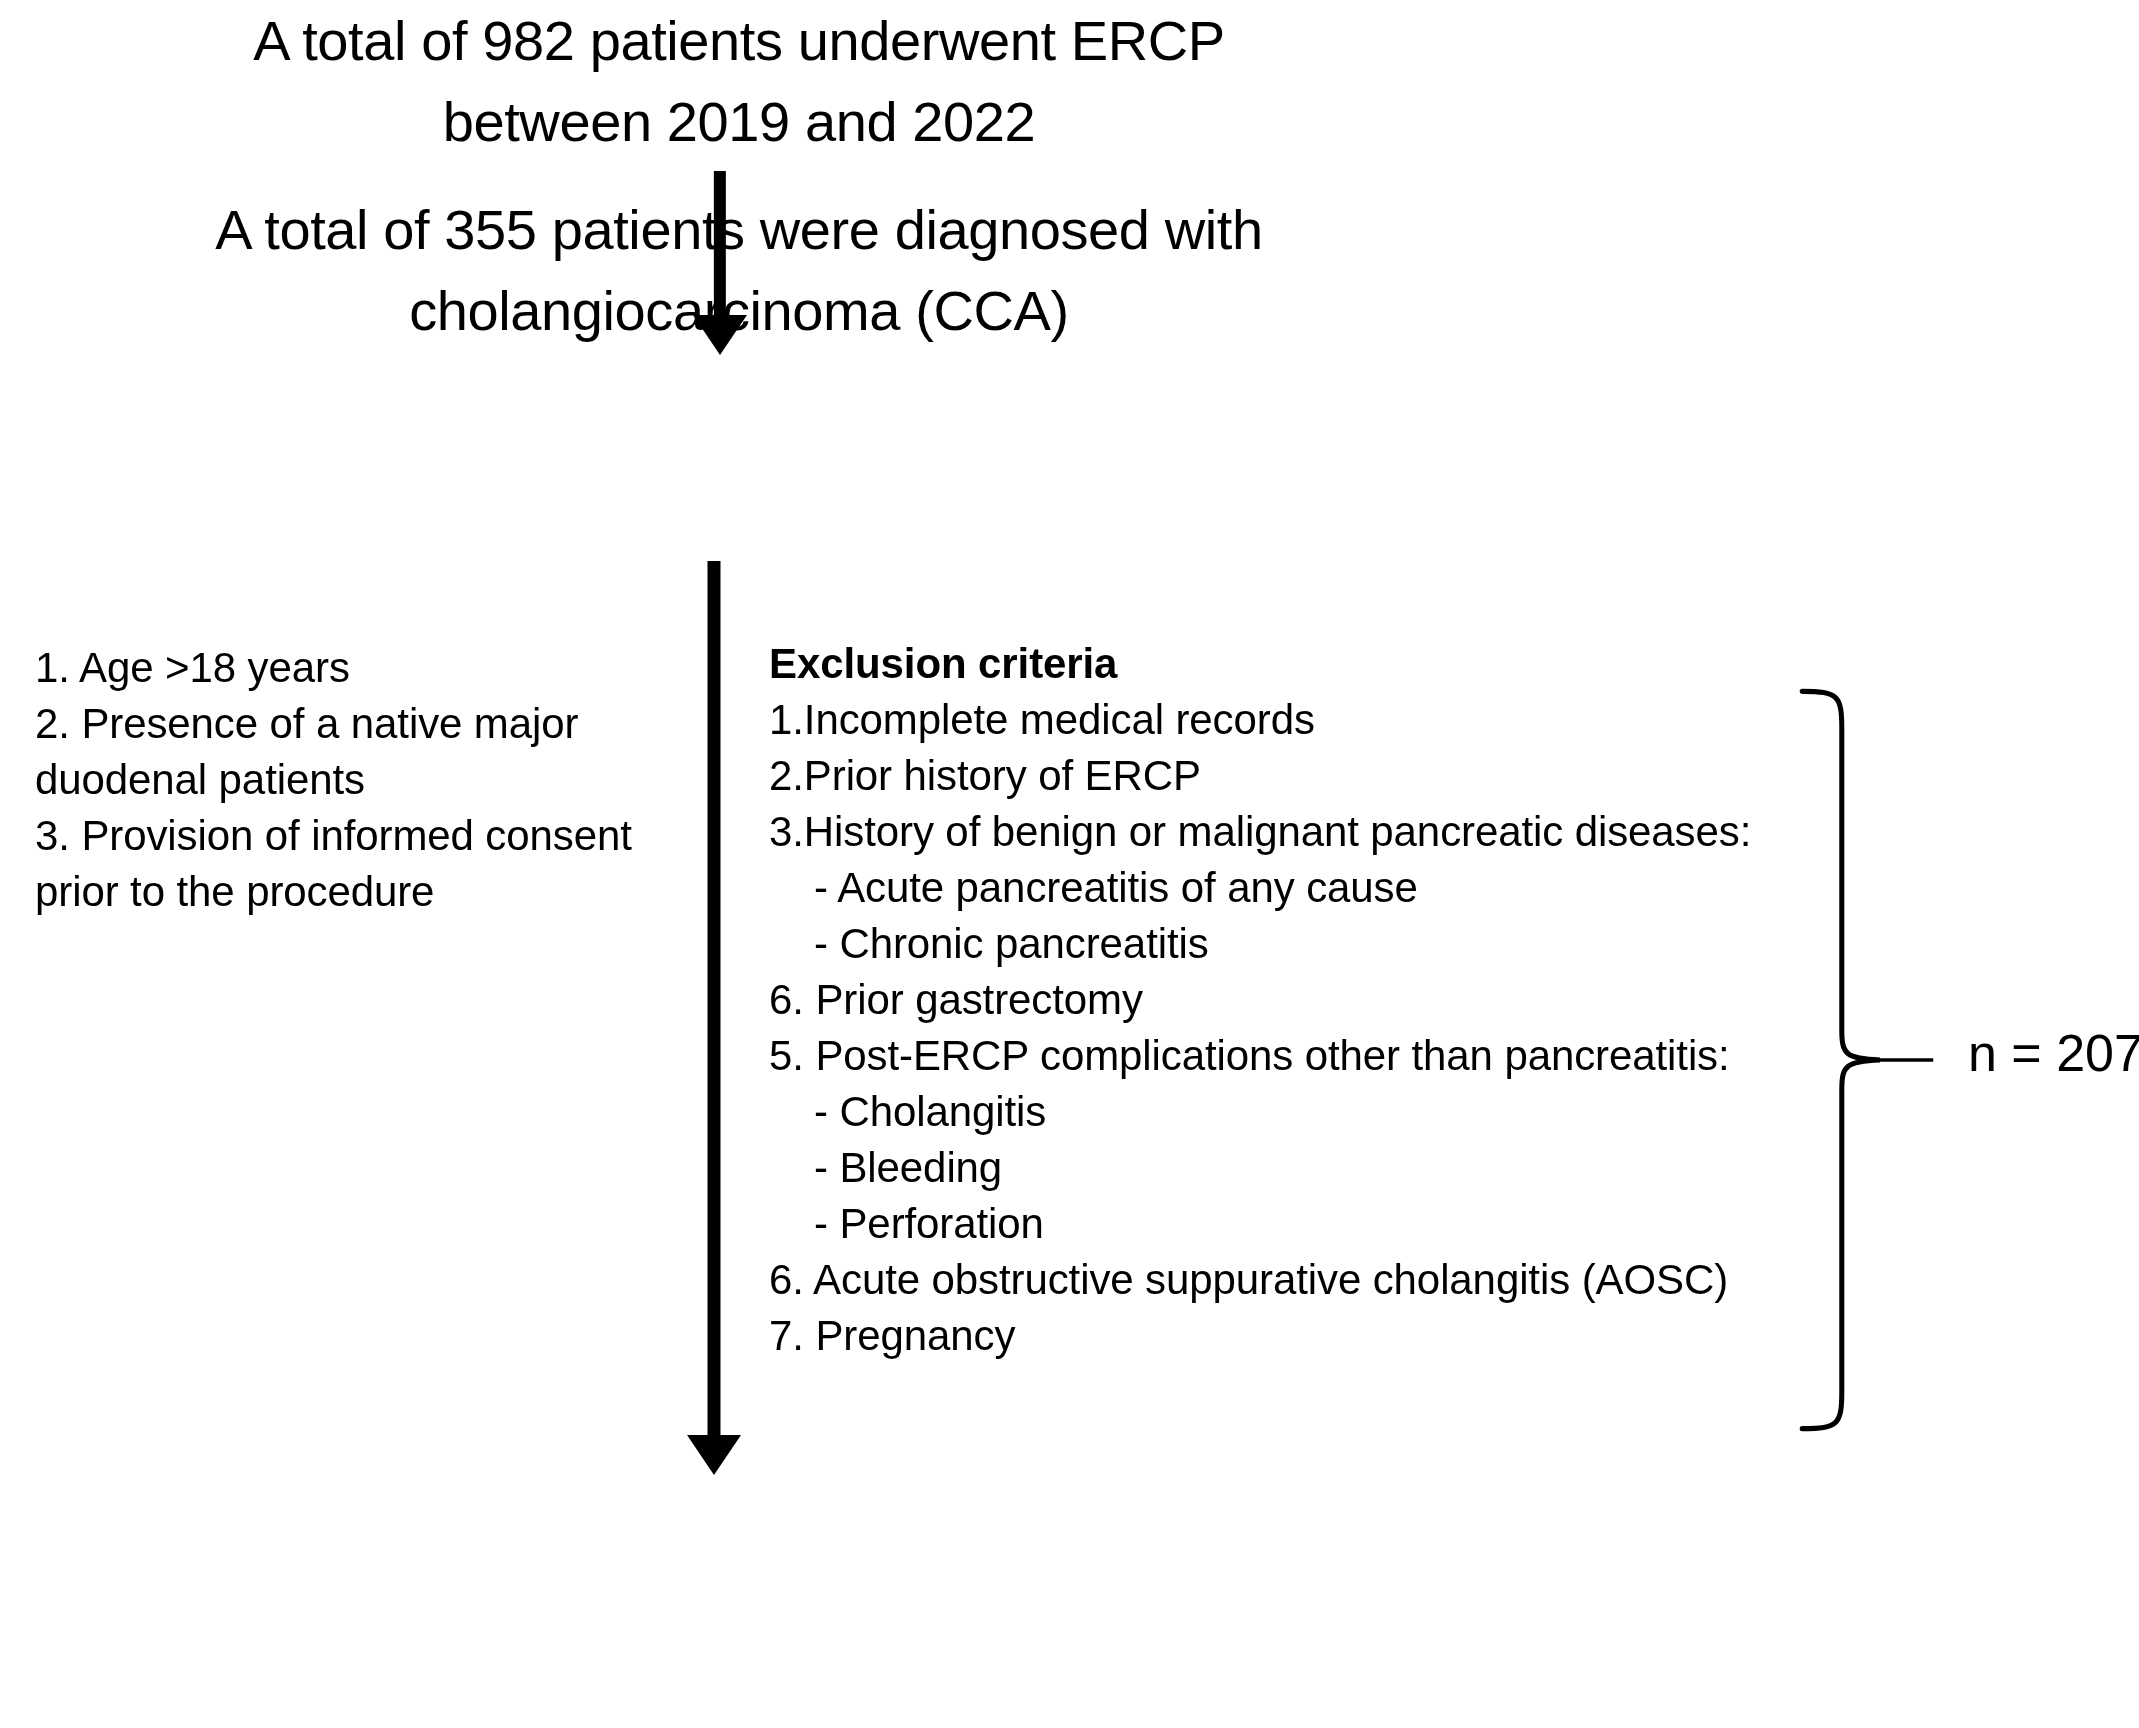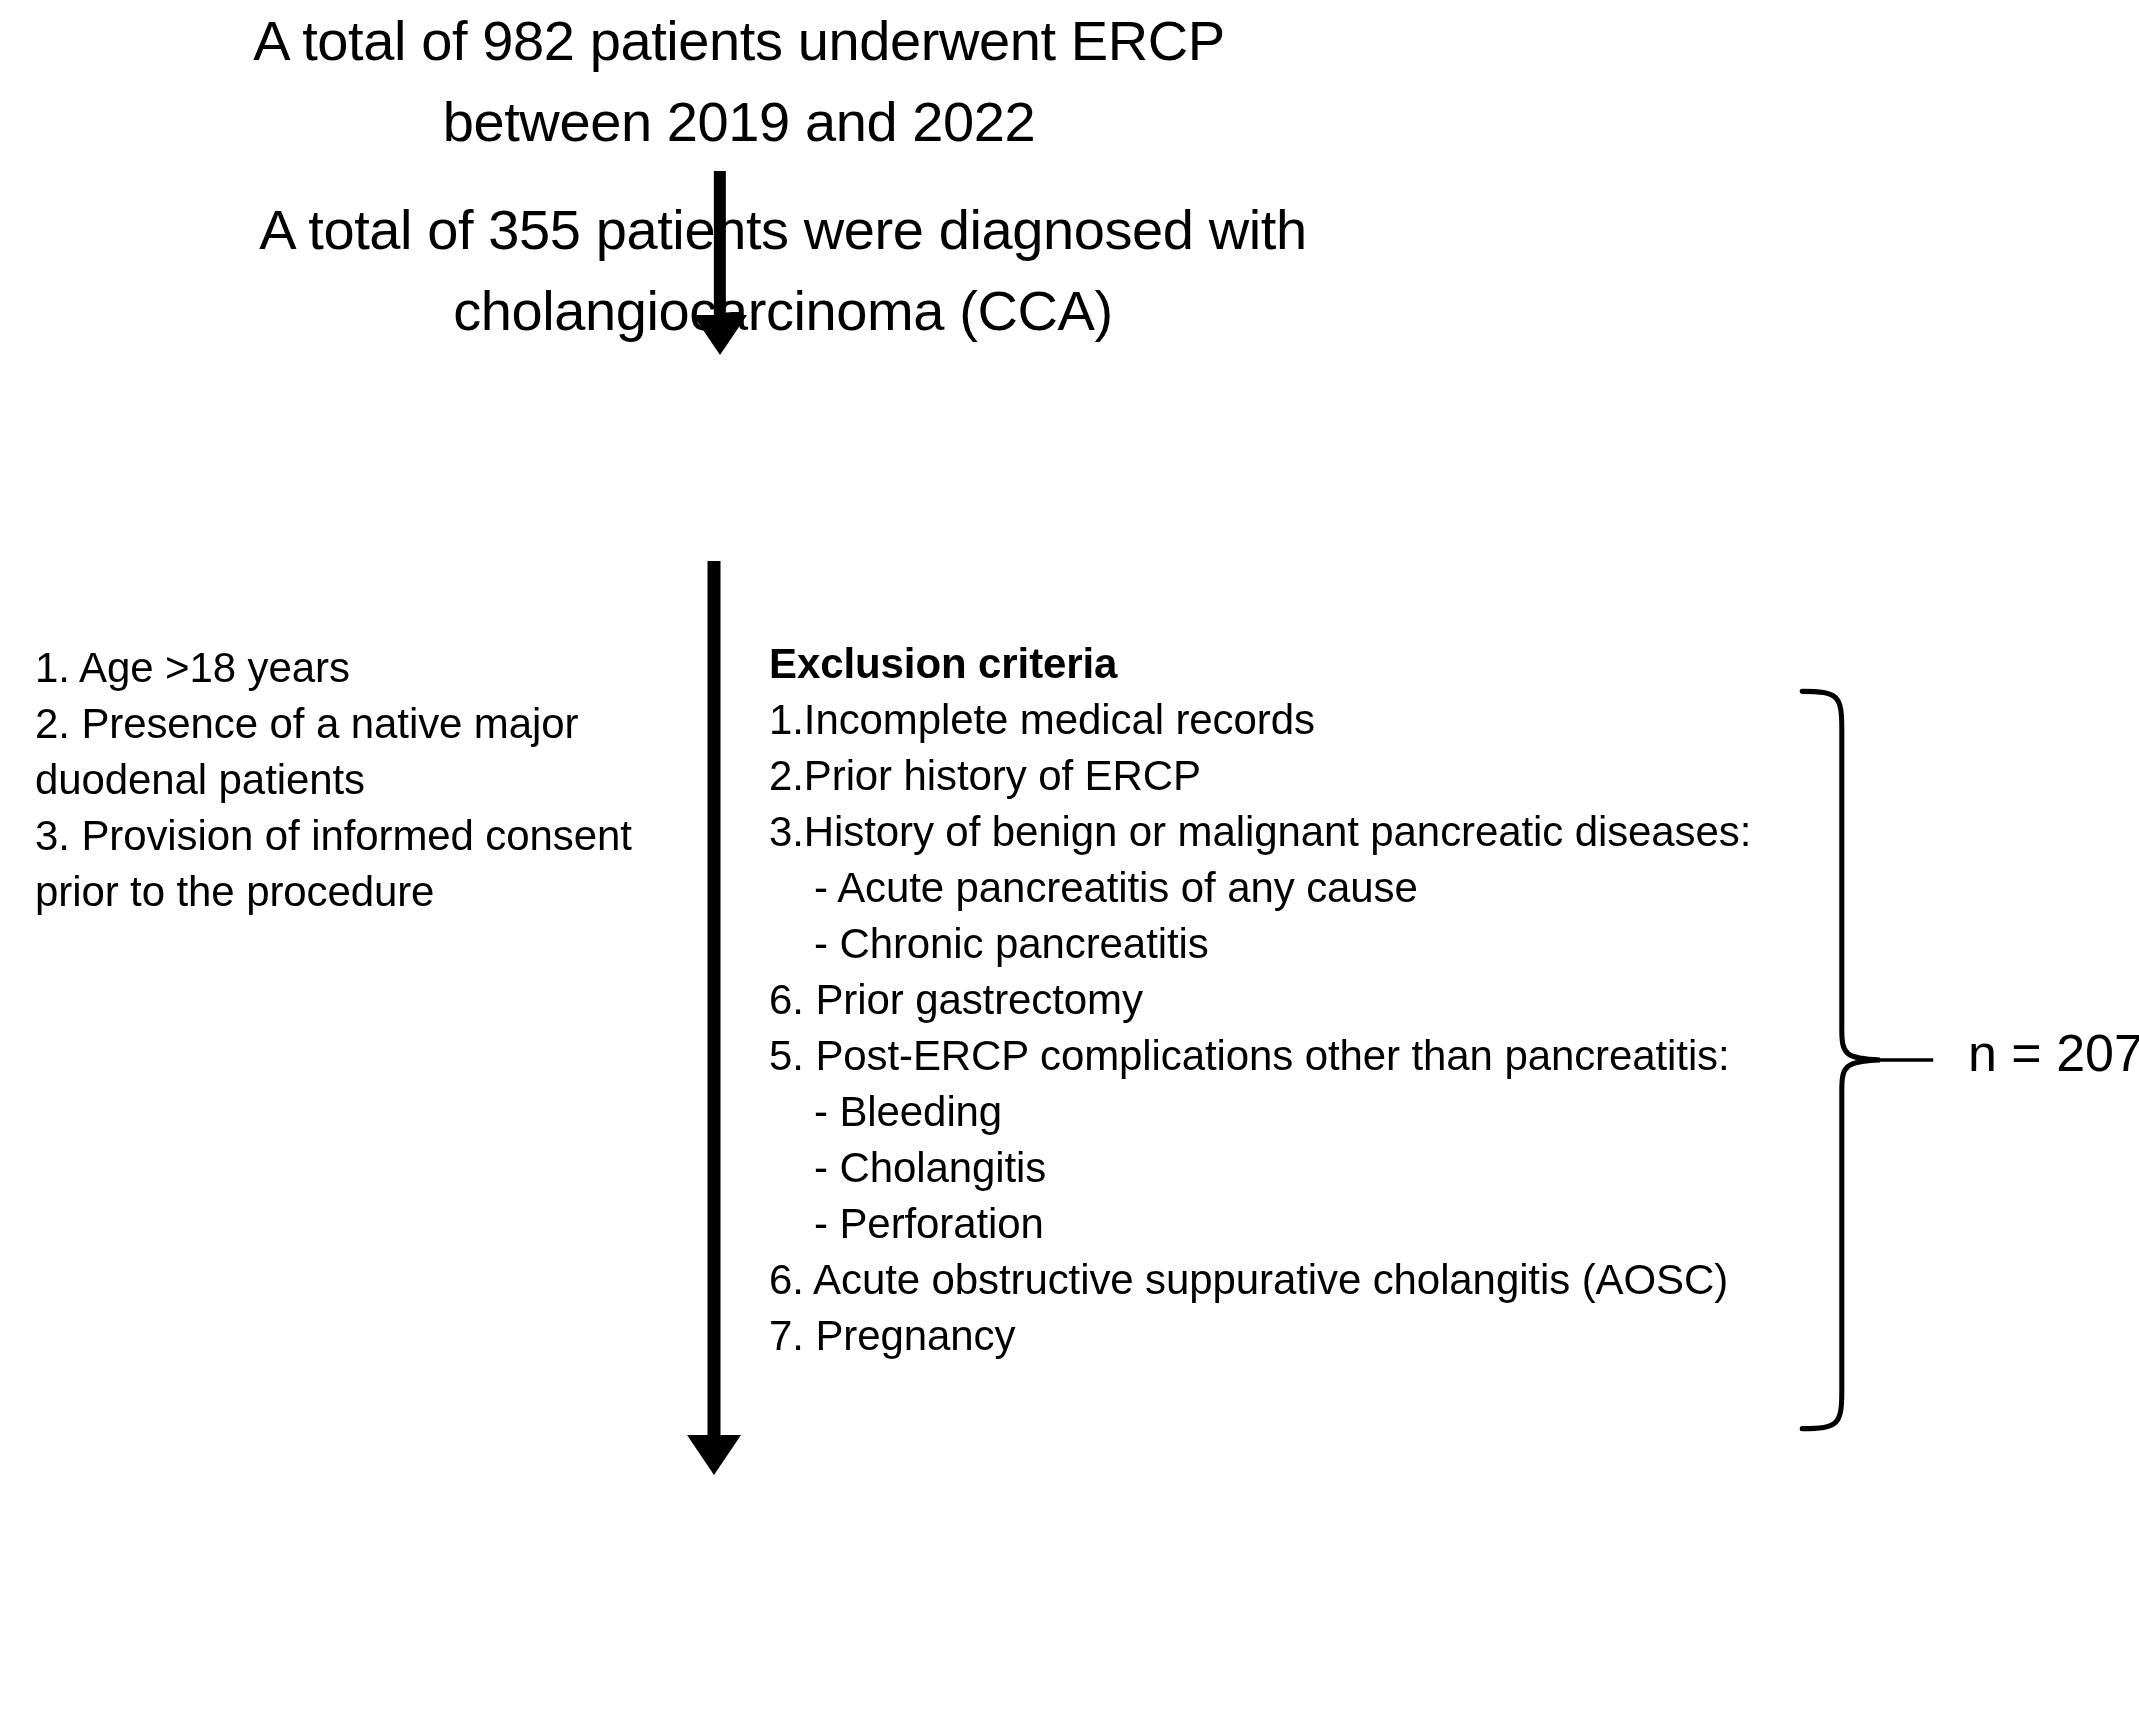--- a/index.html
+++ b/index.html
@@ -35,21 +35,20 @@
   }
   #node-top {
     left: 0px;
     top: 0px;
     width: 1478px;
   }
   #node-mid {
     left: 0px;
     top: 189px;
     width: 1478px;
-    padding-left: 44px;
   }
 
   
   .arrow {
     position: absolute;
   }
   .arrow .shaft {
     position: absolute;
     background: #000;
     left: 50%;
@@ -169,22 +168,22 @@
 
   <div class="criteria-col" id="exclusion-col">
     <span class="criteria-title">Exclusion criteria</span>
     <span class="criteria-line">1.Incomplete medical records</span>
     <span class="criteria-line">2.Prior history of ERCP</span>
     <span class="criteria-line">3.History of benign or malignant pancreatic diseases:</span>
     <span class="criteria-line sub">- Acute pancreatitis of any cause</span>
     <span class="criteria-line sub">- Chronic pancreatitis</span>
     <span class="criteria-line">6. Prior gastrectomy</span>
     <span class="criteria-line">5. Post-ERCP complications other than pancreatitis:</span>
+    <span class="criteria-line sub">- Cholangitis</span>
     <span class="criteria-line sub">- Bleeding</span>
-    <span class="criteria-line sub">- Cholangitis</span>
     <span class="criteria-line sub">- Perforation</span>
     <span class="criteria-line">6. Acute obstructive suppurative cholangitis (AOSC)</span>
     <span class="criteria-line">7. Pregnancy</span>
   </div>
 
   <div id="brace-group">
     <svg id="brace-svg" width="216" height="750" viewBox="0 0 300 1040">
       <path d="M 10 8
                C 60 8, 65 14, 65 60
                L 65 478

